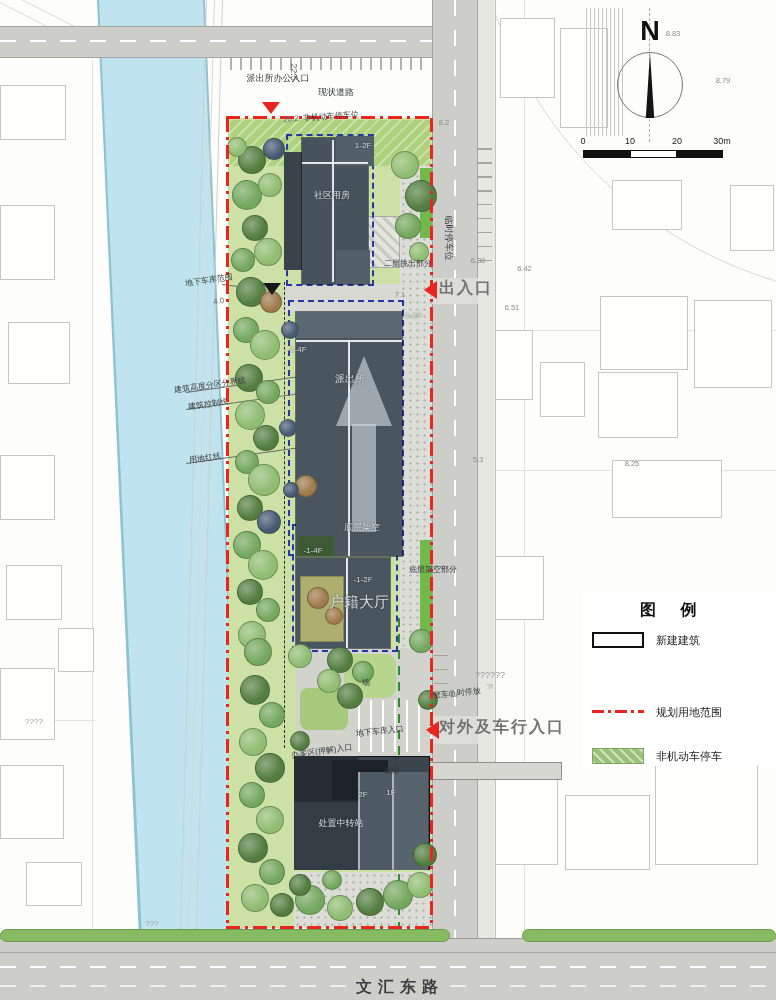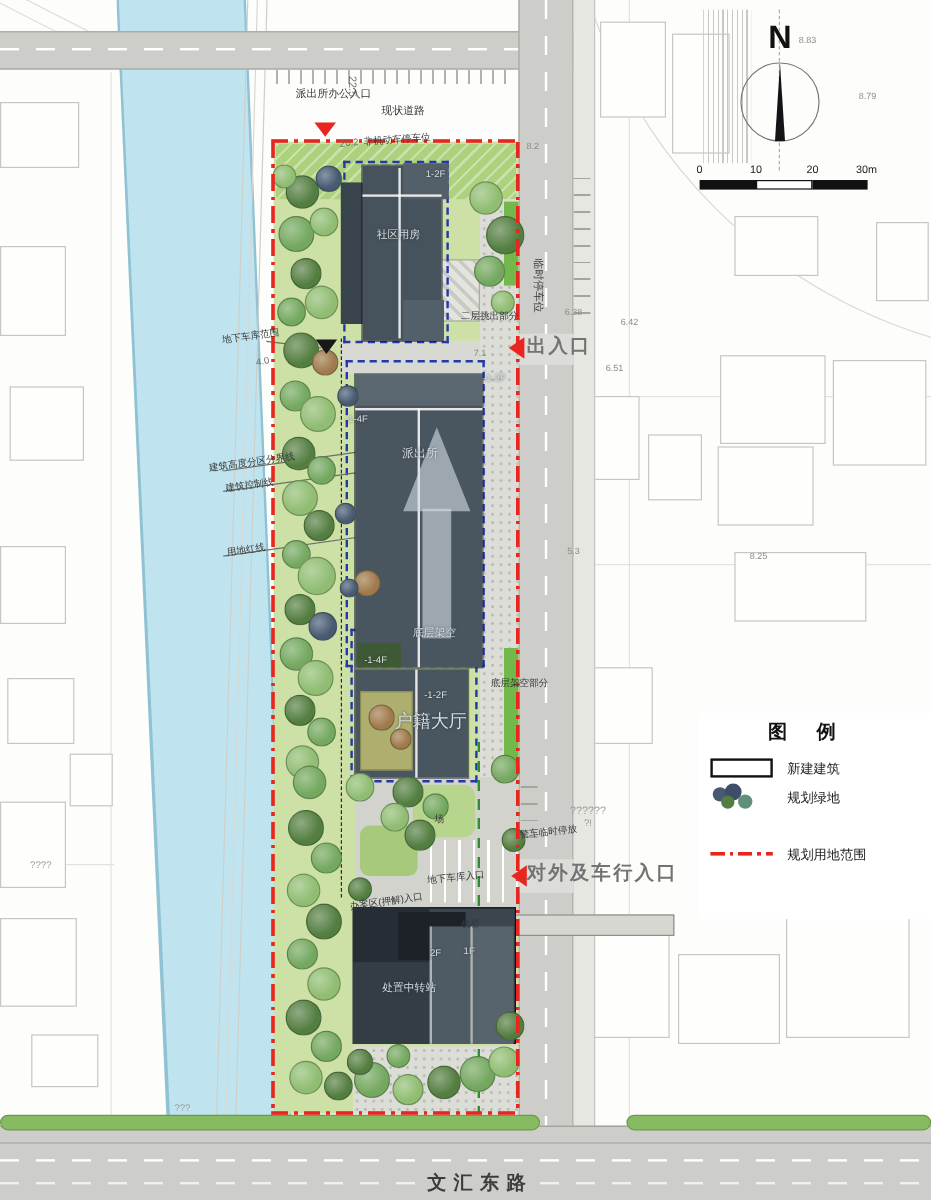--- a/index.html
+++ b/index.html
@@ -211,32 +211,27 @@
   <div class="sb-seg" style="left:583px;width:47px;background:#111;"></div>
   <div class="sb-seg" style="left:630px;width:47px;background:#fff;border:1px solid #111;"></div>
   <div class="sb-seg" style="left:677px;width:46px;background:#111;"></div>
 
   <div class="legend">
     <div class="lg-title">图 例</div>
     <div class="lg-row" style="top:36px;">
       <div class="lg-sym sym-new"></div>
       <div class="lg-label">新建建筑</div>
     </div>
-    <div class="lg-row" style="top:60px;">
-      <div class="lg-sym">
-        <div class="sym-dot" style="left:2px;top:0;width:12px;height:12px;background:#475a72;"></div>
-        <div class="sym-dot" style="left:12px;top:-3px;width:14px;height:14px;background:#3c4e68;"></div>
-        <div class="sym-dot" style="left:9px;top:7px;width:11px;height:11px;background:#547e41;"></div>
-        <div class="sym-dot" style="left:23px;top:6px;width:12px;height:12px;background:#61907a;"></div>
-      </div>
-      <div class="lg-label">规划绿地</div>
-    </div>
     <div class="lg-row" style="top:108px;">
       <div class="lg-sym sym-bnd"></div>
       <div class="lg-label">规划用地范围</div>
+    </div>
+    <div class="lg-row" style="top:152px;">
+      <div class="lg-sym sym-park"></div>
+      <div class="lg-label">非机动车停车</div>
     </div>
   </div>
 
 <div class="ctx" style="left: 500px; top: 18px; width: 55px; height: 80px;"></div>
     <div class="ctx" style="left: 560px; top: 28px; width: 48px; height: 100px;"></div>
     <div class="ctx" style="left: 612px; top: 180px; width: 70px; height: 50px;"></div>
     <div class="ctx" style="left: 730px; top: 185px; width: 44px; height: 66px;"></div>
     <div class="ctx" style="left: 478px; top: 330px; width: 55px; height: 70px;"></div>
     <div class="ctx" style="left: 540px; top: 362px; width: 45px; height: 55px;"></div>
     <div class="ctx" style="left: 600px; top: 296px; width: 88px; height: 74px;"></div>

